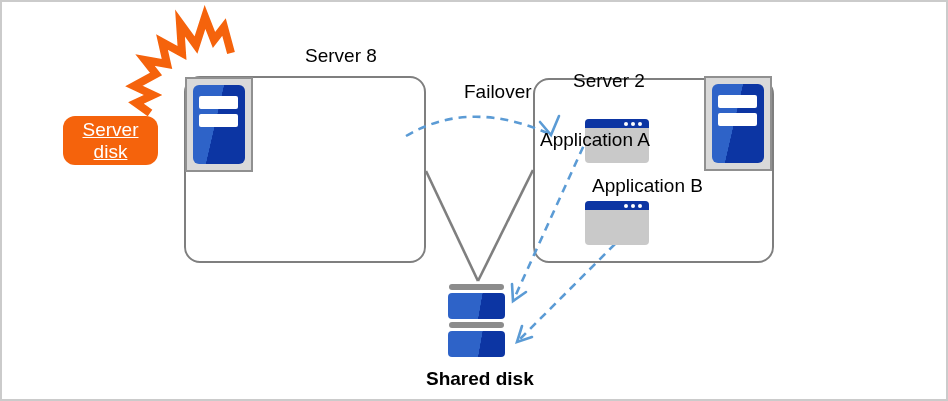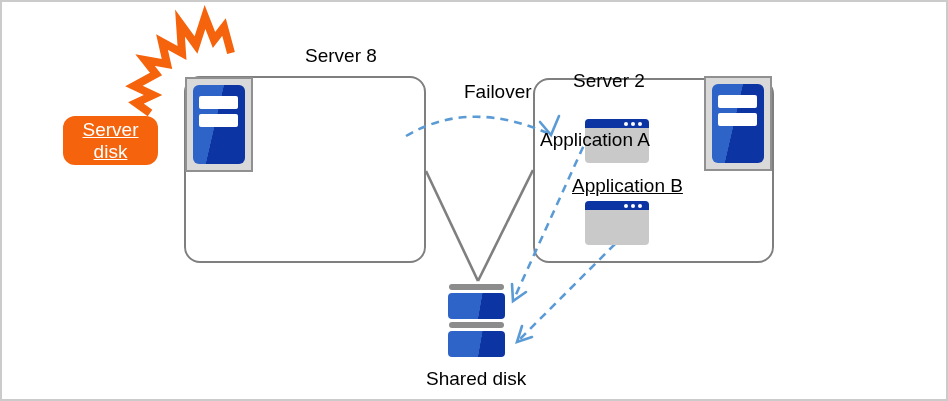--- a/index.html
+++ b/index.html
@@ -13,22 +13,22 @@
     border-radius:16px;z-index:1;box-sizing:border-box;
   }
   #server1-box{left:184px;top:76px;width:242px;height:187px;}
   #server2-box{left:533px;top:78px;width:241px;height:185px;}
   #overlay{position:absolute;left:0;top:0;width:948px;height:401px;z-index:2;pointer-events:none;}
   .label{position:absolute;font-size:19px;line-height:21px;white-space:nowrap;z-index:4;}
   #server1-label{left:305px;top:45px;}
   #server2-label{left:573px;top:58px;margin-top:12px;}
   #failover-label{left:464px;top:81px;}
   #app-a-label{left:540px;top:93px;margin-top:36px;}
-  #app-b-label{left:572px;top:175px;text-decoration:underline;}
-  #shared-disk-label{left:426px;top:368px;}
+  #app-b-label{left:592px;top:175px;}
+  #shared-disk-label{left:426px;top:368px;font-weight:bold;}
   #server-down-badge{
     position:absolute;left:63px;top:116px;width:95px;height:49px;border-radius:12px;
     background:var(--orange,#f5630c);color:#fff;font-size:19px;line-height:22px;
     display:flex;flex-direction:column;align-items:center;justify-content:center;z-index:3;text-decoration:underline;
   }
   .node{position:absolute;z-index:3;}
   .server-icon{
     width:68px;height:95px;background:var(--icon_frame_bg,#d9d9d9);
     border:2.5px solid var(--icon_frame_border,#909090);box-sizing:border-box;
   }

